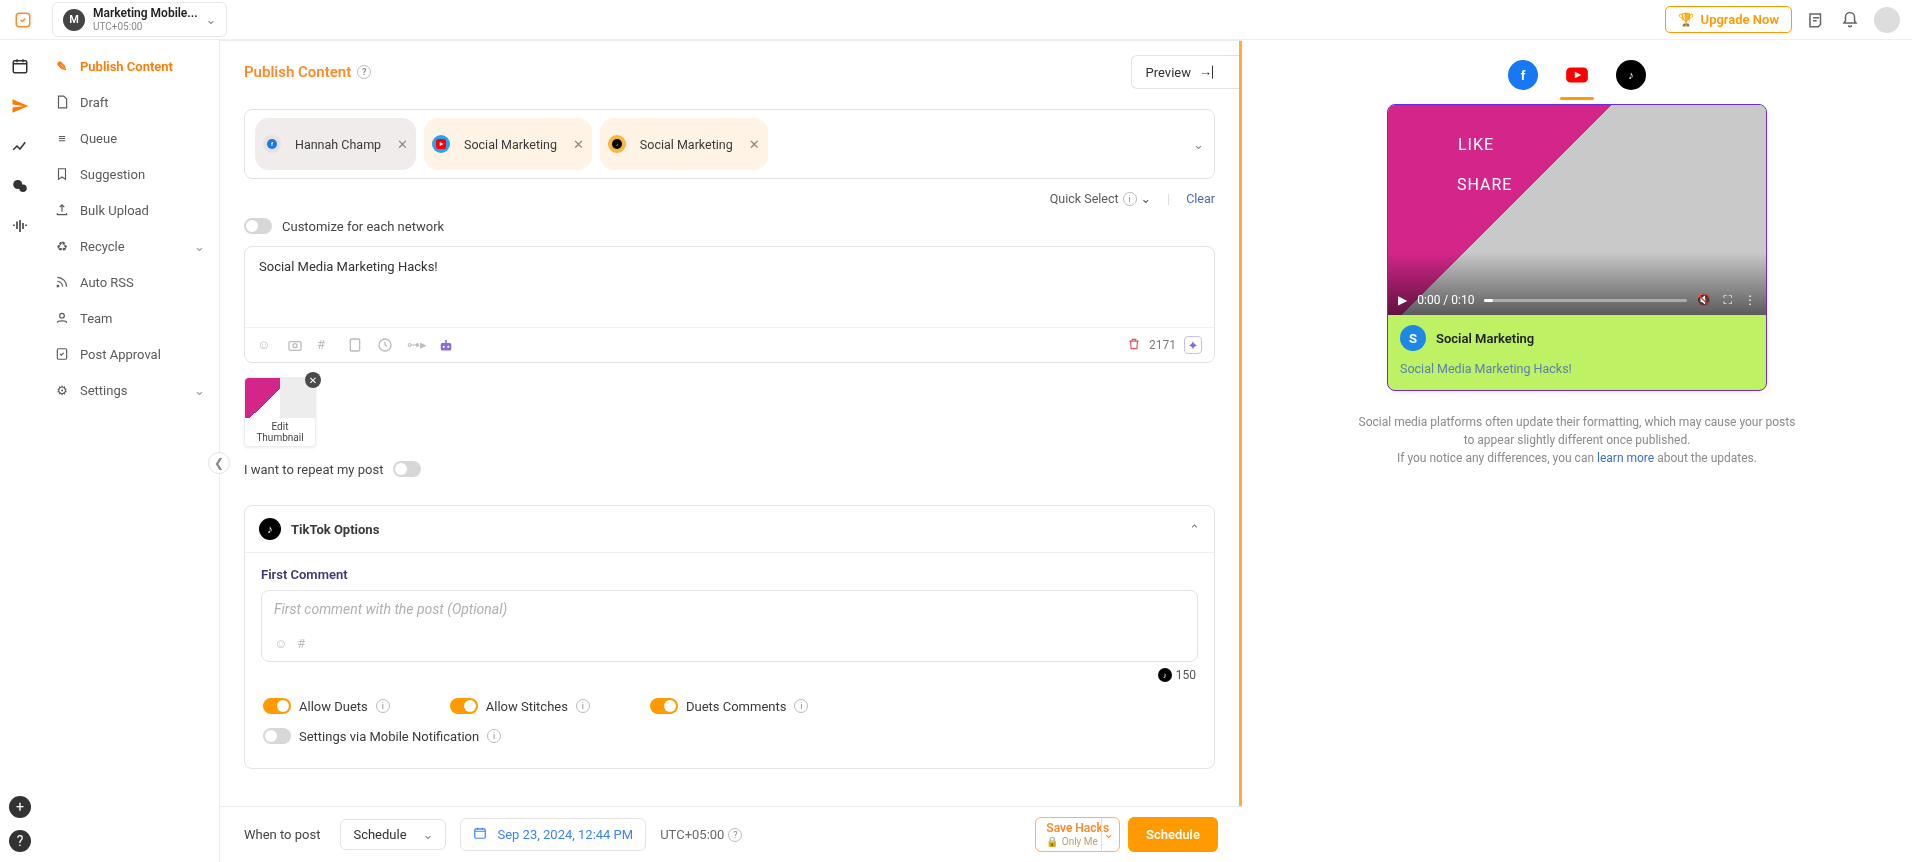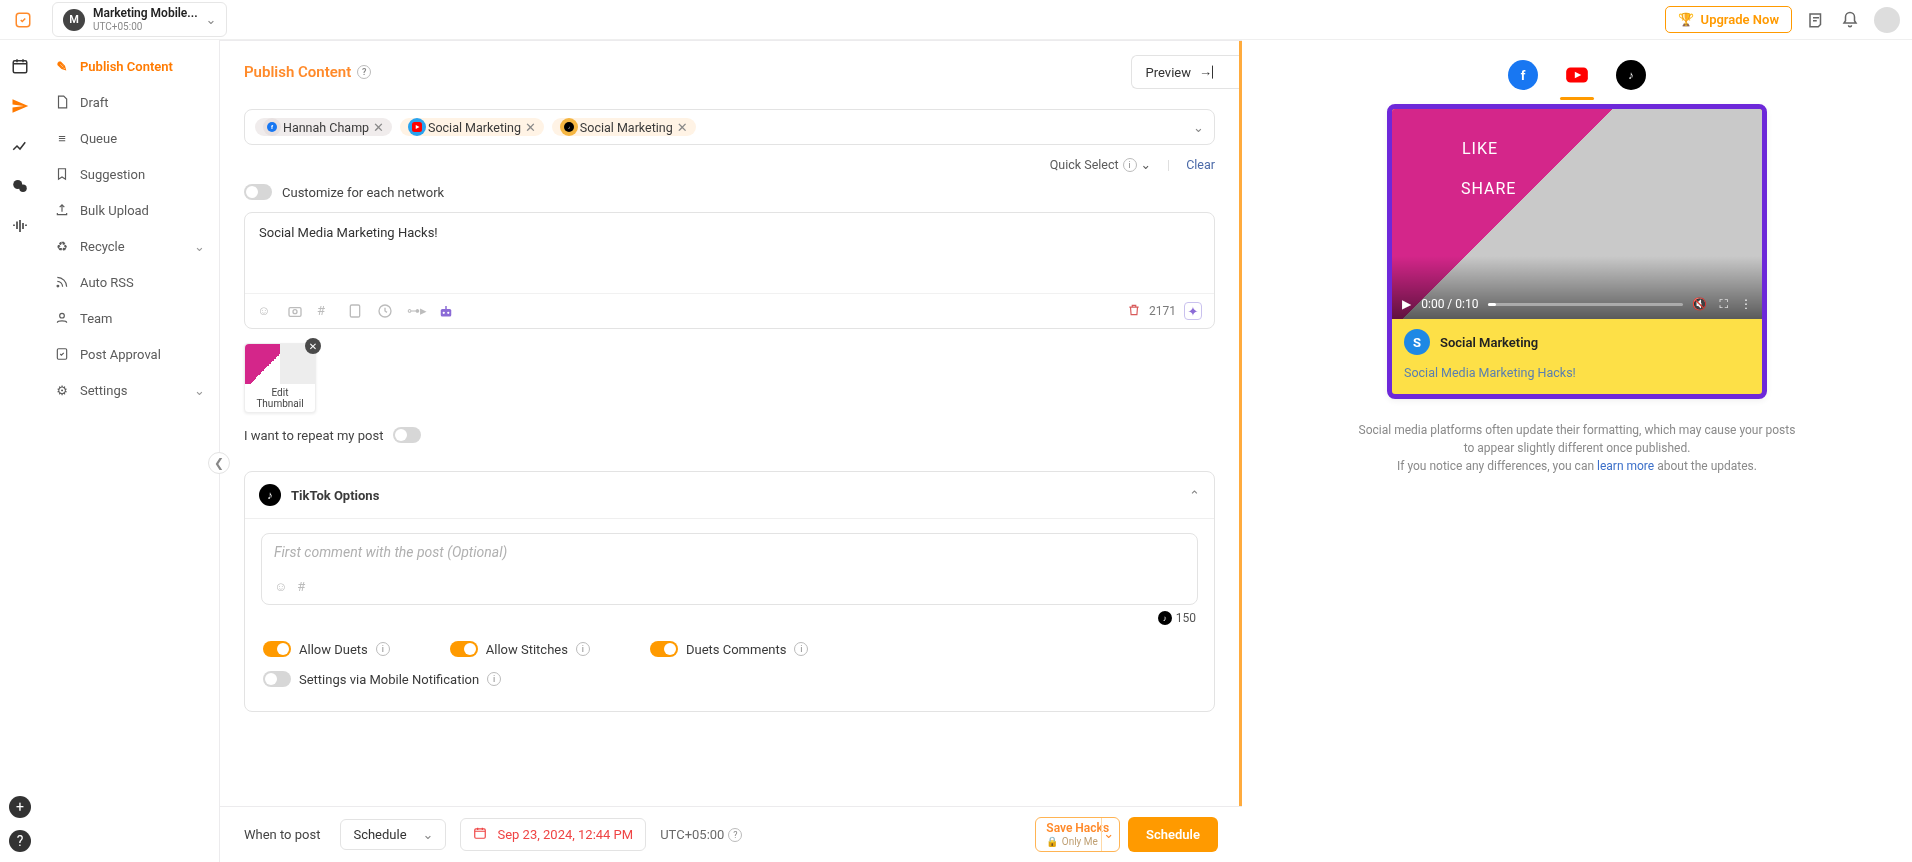--- a/index.html
+++ b/index.html
@@ -31,21 +31,21 @@
 .sn-icon{width:16px;height:16px;display:flex;align-items:center;justify-content:center;color:inherit}
 .content-wrap{flex:1;display:flex;min-width:0;position:relative}
 .main{flex:1;min-width:0;display:flex;flex-direction:column;border-top:1px solid #ecebed;position:relative}
 .main-scroll{flex:1;overflow-y:auto;border-right:3px solid #ffab3d;position:relative}
 .section-head{display:flex;align-items:center;padding:14px 24px}
 .section-title{color:#ff8a2a;font-size:15px;font-weight:600;display:flex;align-items:center;gap:6px}
 .preview-btn{margin-left:auto;background:#fff;border:1px solid #e3e3e3;border-radius:6px 0 0 6px;padding:8px 14px;display:flex;align-items:center;gap:8px;font-size:13px;color:#333;cursor:pointer;border-right:none;position:relative;right:-24px}
 .block{padding:6px 24px}
 .label-purple{color:#3b3875;font-weight:600;font-size:13px;margin-bottom:6px}
 .accounts-box{border:1px solid #e3e3e3;border-radius:8px;padding:8px 10px;display:flex;align-items:center;gap:8px;flex-wrap:wrap;position:relative}
-.chip{display:inline-flex;align-items:center;gap:2px;padding:0 8px;border-radius:14px;font-size:12.5px}
+.chip{display:inline-flex;align-items:center;gap:14px;padding:17px 8px;border-radius:14px;font-size:12.5px}
 .chip.fb{background:#f0ecec}
 .chip.yt{background:#fff3e5}
 .chip.tt{background:#fff3e5}
 .chip .ci{width:18px;height:18px;border-radius:50%;display:flex;align-items:center;justify-content:center;font-size:10px;position:relative}
 .chip .x{color:#888;cursor:pointer;font-size:13px;margin-left:2px}
 .accounts-chevron{margin-left:auto;color:#888;cursor:pointer}
 .row-right{display:flex;justify-content:flex-end;gap:16px;align-items:center;padding:6px 24px;font-size:12.5px;color:#5b5b5b}
 .row-right .ql{display:flex;align-items:center;gap:4px;cursor:pointer}
 .row-right .cl{color:#4b6aa8;cursor:pointer}
 .toggle-row{display:flex;align-items:center;gap:10px;padding:6px 24px;font-size:13px;color:#444}
@@ -80,37 +80,37 @@
 .fc-tools{margin-top:auto;display:flex;gap:10px;color:#bcbcbc;padding-top:10px}
 .fc-count{display:flex;justify-content:flex-end;align-items:center;gap:4px;font-size:12px;color:#555;padding:6px 2px}
 .fc-count .tt-b{width:14px;height:14px;border-radius:50%;background:#000;color:#fff;display:inline-flex;align-items:center;justify-content:center;font-size:8px}
 .allow-row{display:flex;gap:60px;padding:10px 2px;align-items:flex-start;flex-wrap:wrap}
 .allow-item{display:flex;align-items:center;gap:8px;font-size:13px}
 .info-i{width:14px;height:14px;border:1px solid #bbb;border-radius:50%;display:inline-flex;align-items:center;justify-content:center;font-size:9px;color:#888}
 .footer-bar{height:56px;border-top:1px solid #ecebed;display:flex;align-items:center;padding:0 24px;gap:14px;background:#fff}
 .footer-label{font-size:13px;color:#444;margin-right:6px}
 .select-box{border:1px solid #e3e3e3;border-radius:6px;padding:7px 12px;display:flex;align-items:center;gap:10px;font-size:13px;color:#333;cursor:pointer}
 .select-box .chev{color:#888;margin-left:6px}
-.date-box{border:1px solid #e3e3e3;border-radius:6px;padding:7px 12px;display:flex;align-items:center;gap:10px;font-size:13px;color:#ef4444;cursor:pointer}
+.date-box{border:1px solid #e3e3e3;border-radius:6px;padding:7px 12px;display:flex;align-items:center;gap:10px;font-size:13px;color:#3b82f6;cursor:pointer}
 .tz-text{font-size:13px;color:#6a6a6a;display:flex;align-items:center;gap:4px}
 .footer-right{margin-left:auto;display:flex;gap:8px}
 .save-draft{border:1px solid #ffb454;border-radius:6px;padding:4px 10px;display:flex;flex-direction:column;align-items:flex-start;line-height:1.1;cursor:pointer;position:relative;background:#fff}
 .save-draft .t{color:#ff8a2a;font-weight:600;font-size:12px}
 .save-draft .s{color:#bfa074;font-size:10px;display:flex;align-items:center;gap:3px}
 .save-draft .dd{position:absolute;right:4px;top:0;bottom:0;width:14px;display:flex;align-items:center;justify-content:center;color:#ff8a2a;border-left:1px solid #ffd9a6}
 .schedule-btn{background:#ff9a00;color:#fff;border:none;border-radius:6px;padding:8px 18px;font-weight:600;font-size:13px;cursor:pointer}
 .collapse-handle{position:absolute;left:-12px;top:50%;width:22px;height:22px;border-radius:50%;background:#fff;border:1px solid #e3e3e3;display:flex;align-items:center;justify-content:center;font-size:12px;color:#888;cursor:pointer;z-index:5}
 .preview-pane{width:670px;padding:14px 24px;overflow-y:auto}
 .pv-tabs{display:flex;justify-content:center;gap:24px;padding:6px 0 14px}
 .pv-tab{width:30px;height:30px;border-radius:50%;display:flex;align-items:center;justify-content:center;cursor:pointer;position:relative}
 .pv-tab.fb{background:#1877f2;color:#fff;font-weight:700}
 .pv-tab.yt{background:#fff}
 .pv-tab.tt{background:#000;color:#fff;font-weight:700;font-size:11px}
 .pv-tab.active::after{content:"";position:absolute;bottom:-10px;left:-2px;right:-2px;height:3px;background:#ff9a00;border-radius:2px}
-.pv-card{width:380px;margin:0 auto;border:5px solid #6d28d9;border-radius:8px;overflow:hidden;box-shadow:0 2px 6px rgba(0,0,0,.06);background:#fde047}
+.pv-card{width:380px;margin:0 auto;border:1px solid #6d28d9;border-radius:8px;overflow:hidden;box-shadow:0 2px 6px rgba(0,0,0,.06);background:#bef264}
 .pv-video{height:210px;background:linear-gradient(to bottom,rgba(0,0,0,0) 70%,rgba(0,0,0,.55) 100%),linear-gradient(135deg,#d4268a 38%,#c9c9c9 38%);position:relative;color:#fff}
 .pv-like{position:absolute;top:30px;left:70px;font-size:16px;letter-spacing:1px}
 .pv-share{position:absolute;top:70px;left:69px;font-size:16px;letter-spacing:1px}
 .pv-controls{position:absolute;bottom:8px;left:10px;right:10px;display:flex;align-items:center;gap:10px;font-size:12px}
 .pv-controls .play{cursor:pointer}
 .pv-controls .bar{flex:1;height:3px;background:rgba(255,255,255,.4);border-radius:2px;position:relative}
 .pv-controls .bar::after{content:"";position:absolute;left:0;width:4%;top:0;bottom:0;background:#fff;border-radius:2px}
 .pv-controls .ric{display:flex;gap:12px}
 .pv-meta{display:flex;align-items:center;gap:10px;padding:10px 12px}
 .pv-ava{width:26px;height:26px;border-radius:50%;background:#1E88E5;color:#fff;display:flex;align-items:center;justify-content:center;font-weight:700;font-size:13px}
@@ -382,20 +382,21 @@
             <div class="switch"></div>
           </div>
 
           <div class="tiktok-card">
             <div class="tiktok-head">
               <div class="tiktok-logo">♪</div>
               <span style="font-weight:700">TikTok Options</span>
               <span class="chev">⌃</span>
             </div>
             <div class="tiktok-body">
+              <div class="fc-label">First Comment</div>
               <div class="fc-box">
                 <span class="fc-placeholder">First comment with the post (Optional)</span>
                 <div class="fc-tools">
                   <span>☺</span>
                   <span>#</span>
                 </div>
               </div>
               <div class="fc-count">
                   <span class="tt-b">♪</span>
                   <span>150</span>

